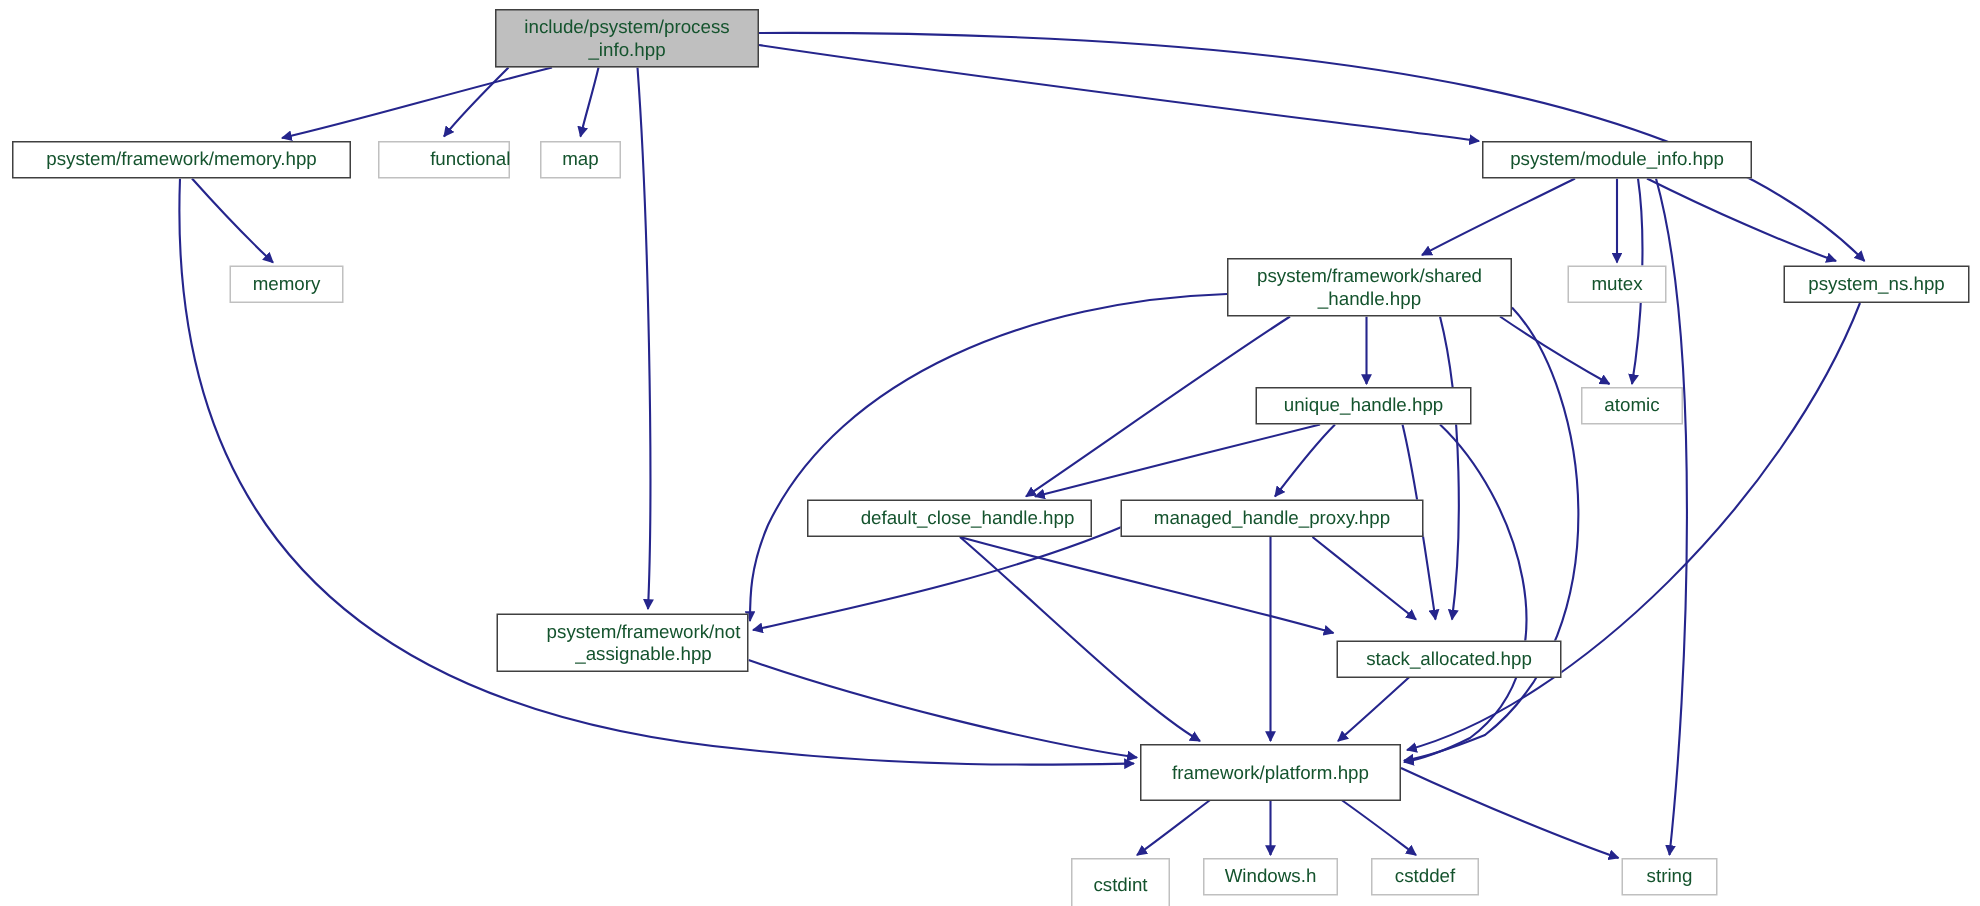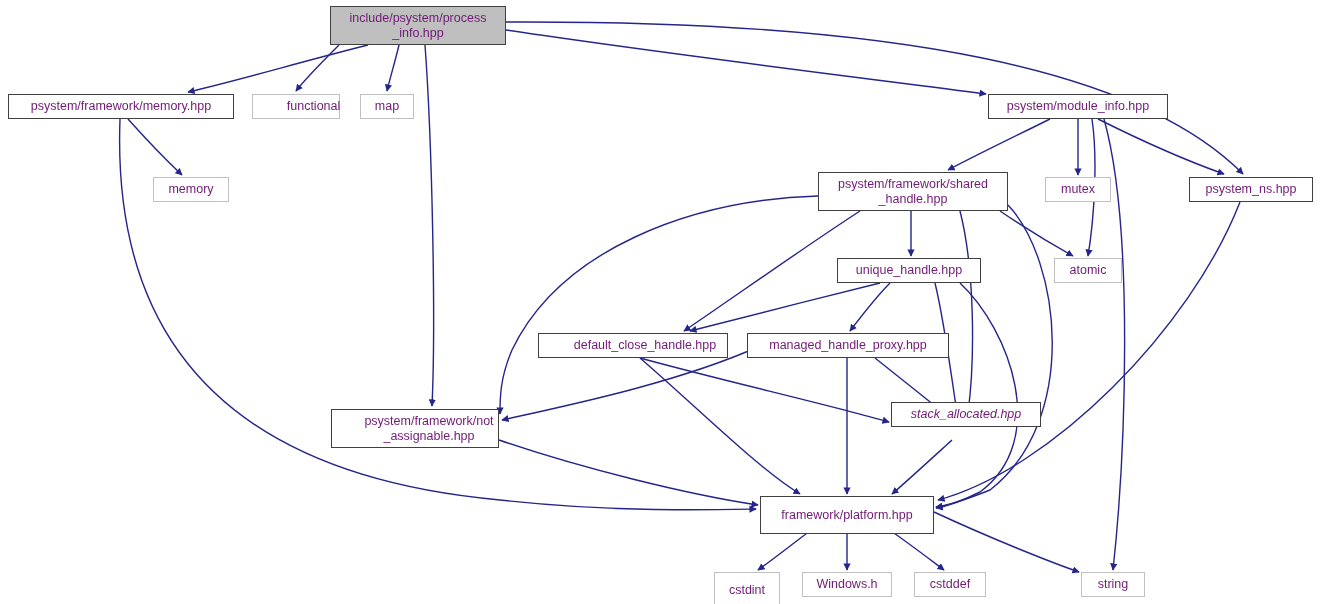--- a/index.html
+++ b/index.html
@@ -1,21 +1,21 @@
 <!DOCTYPE html>
 <html><head>
 <meta charset="utf-8">
 <style>
   html,body{margin:0;padding:0;background:#ffffff;}
   #canvas{position:relative;width:1320px;height:604px;background:#ffffff;
           font-family:"Liberation Sans","DejaVu Sans",sans-serif;overflow:hidden;}
   #edges{position:absolute;left:0;top:0;width:1320px;height:604px;}
   .node{position:absolute;box-sizing:border-box;display:flex;align-items:center;
         justify-content:center;text-align:center;background:#ffffff;
-        font-size:12.5px;color:#701a75;line-height:1.15;white-space:pre-line;}
+        font-size:12.5px;color:#14532d;line-height:1.15;white-space:pre-line;}
   .node.sys{border:1px solid #c0c0c0;}
   .node.proj{border:1px solid #404040;}
   .node.root{border:1px solid #404040;background:#bfbfbf;}
 </style>
 </head>
 <body>
 
 <div id="canvas">
   <svg id="edges" viewBox="0 0 1320 604" xmlns="http://www.w3.org/2000/svg">
     <defs>
@@ -72,20 +72,20 @@
       <div class="node proj" style="left: 818px; top: 172px; width: 190px; height: 39px;">psystem/framework/shared
 _handle.hpp</div>
       <div class="node sys" style="left: 1045px; top: 177px; width: 66px; height: 25px;">mutex</div>
       <div class="node proj" style="left: 1189px; top: 177px; width: 124px; height: 25px;">psystem_ns.hpp</div>
       <div class="node proj" style="left: 837px; top: 258px; width: 144px; height: 25px;">unique_handle.hpp</div>
       <div class="node sys" style="left: 1054px; top: 258px; width: 68px; height: 25px;">atomic</div>
       <div class="node proj" style="left: 538px; top: 333px; width: 190px; height: 25px; padding-left: 24px;">default_close_handle.hpp</div>
       <div class="node proj" style="left: 747px; top: 333px; width: 202px; height: 25px;">managed_handle_proxy.hpp</div>
       <div class="node proj" style="left: 331px; top: 409px; width: 168px; height: 39px; padding-left: 28px;">psystem/framework/not
 _assignable.hpp</div>
-      <div class="node proj" style="left: 891px; top: 402px; width: 150px; height: 25px; font-style: italic;">stack_allocated.hpp</div>
+      <div class="node proj" style="left: 891px; top: 427px; width: 150px; height: 25px;">stack_allocated.hpp</div>
       <div class="node proj" style="left: 760px; top: 496px; width: 174px; height: 38px;">framework/platform.hpp</div>
       <div class="node sys" style="left: 714px; top: 572px; width: 66px; height: 37px;">cstdint</div>
       <div class="node sys" style="left: 802px; top: 572px; width: 90px; height: 25px;">Windows.h</div>
       <div class="node sys" style="left: 914px; top: 572px; width: 72px; height: 25px;">cstddef</div>
       <div class="node sys" style="left: 1081px; top: 572px; width: 64px; height: 25px;">string</div>
     </div>
 </div>
 
 </body></html>

